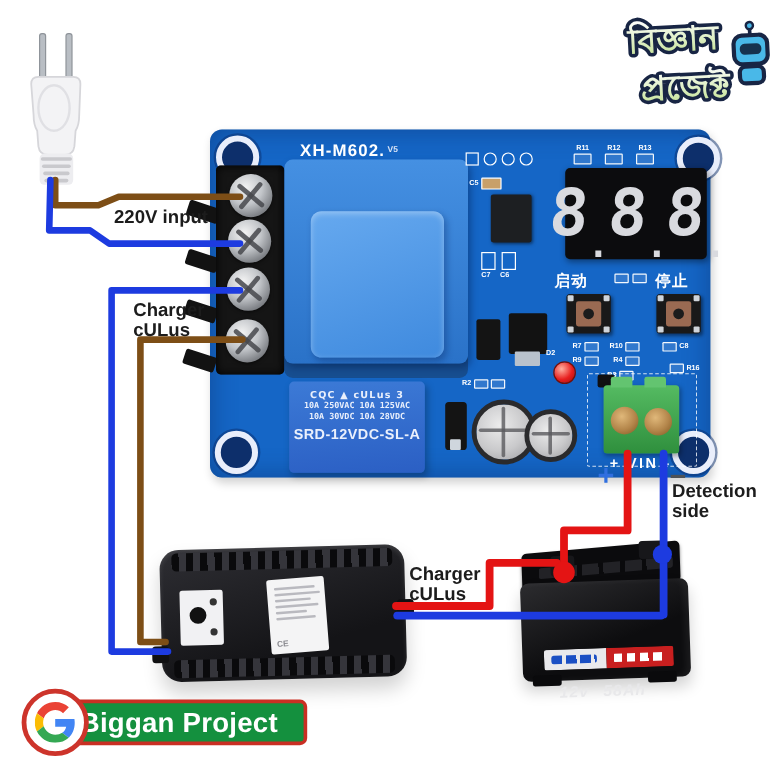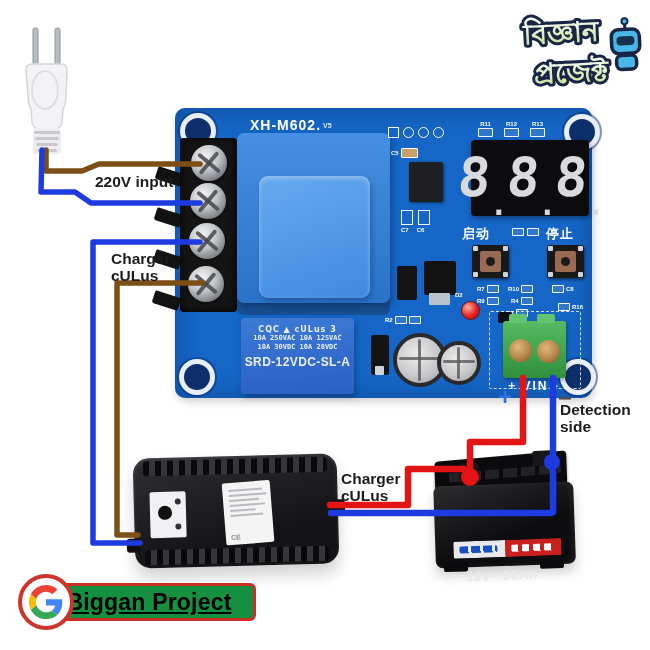--- a/index.html
+++ b/index.html
@@ -93,21 +93,21 @@
   .bs-l{width:52px;background:#e9e9ec;position:relative;}
   .bs-l i{position:absolute;left:6px;top:5px;width:38px;height:7px;background:repeating-linear-gradient(90deg,#1a4fc4 0 9px,#e9e9ec 9px 12px);border-radius:2px;}
   .bs-r{width:56px;background:#c81f1f;position:relative;}
   .bs-r i{position:absolute;left:6px;top:5px;width:42px;height:7px;background:repeating-linear-gradient(90deg,#fff 0 7px,#c81f1f 7px 11px);border-radius:1px;}
   .batv{position:absolute;left:30px;top:84px;color:#e8e8ea;font:700 italic 13px "Liberation Sans",sans-serif;letter-spacing:1px;}
   .foot{position:absolute;bottom:-4px;width:24px;height:9px;background:#0a0a0c;border-radius:2px;}
   
   .bnlogo{left:500px;top:4px;width:148px;height:96px;z-index:8;}
   .gbanner{left:42px;top:583px;width:214px;height:38px;background:#14903e;border:3px solid #c92f23;border-radius:6px;
            display:flex;align-items:center;justify-content:center;z-index:8;box-sizing:border-box;}
-  .gbanner span{color:#000000;font:800 23px "Liberation Sans",sans-serif;letter-spacing:.2px;text-decoration:underline;}
+  .gbanner span{color:#ffffff;font:800 23px "Liberation Sans",sans-serif;letter-spacing:.2px;}
   .gcircle{left:18px;top:574px;width:56px;height:56px;background:#fff;border:4px solid #cd342b;border-radius:50%;
            display:flex;align-items:center;justify-content:center;z-index:9;box-sizing:border-box;}
   svg.overlay{position:absolute;left:0;top:0;z-index:6;pointer-events:none;}
   .plus{position:absolute;font:800 24px "Liberation Sans",sans-serif;color:#2f6fdf;z-index:7;}
   .minus{position:absolute;font:800 24px "Liberation Sans",sans-serif;color:#4d5257;z-index:7;}
 </style>
 </head>
 <body>
 
 <div id="canvas">

